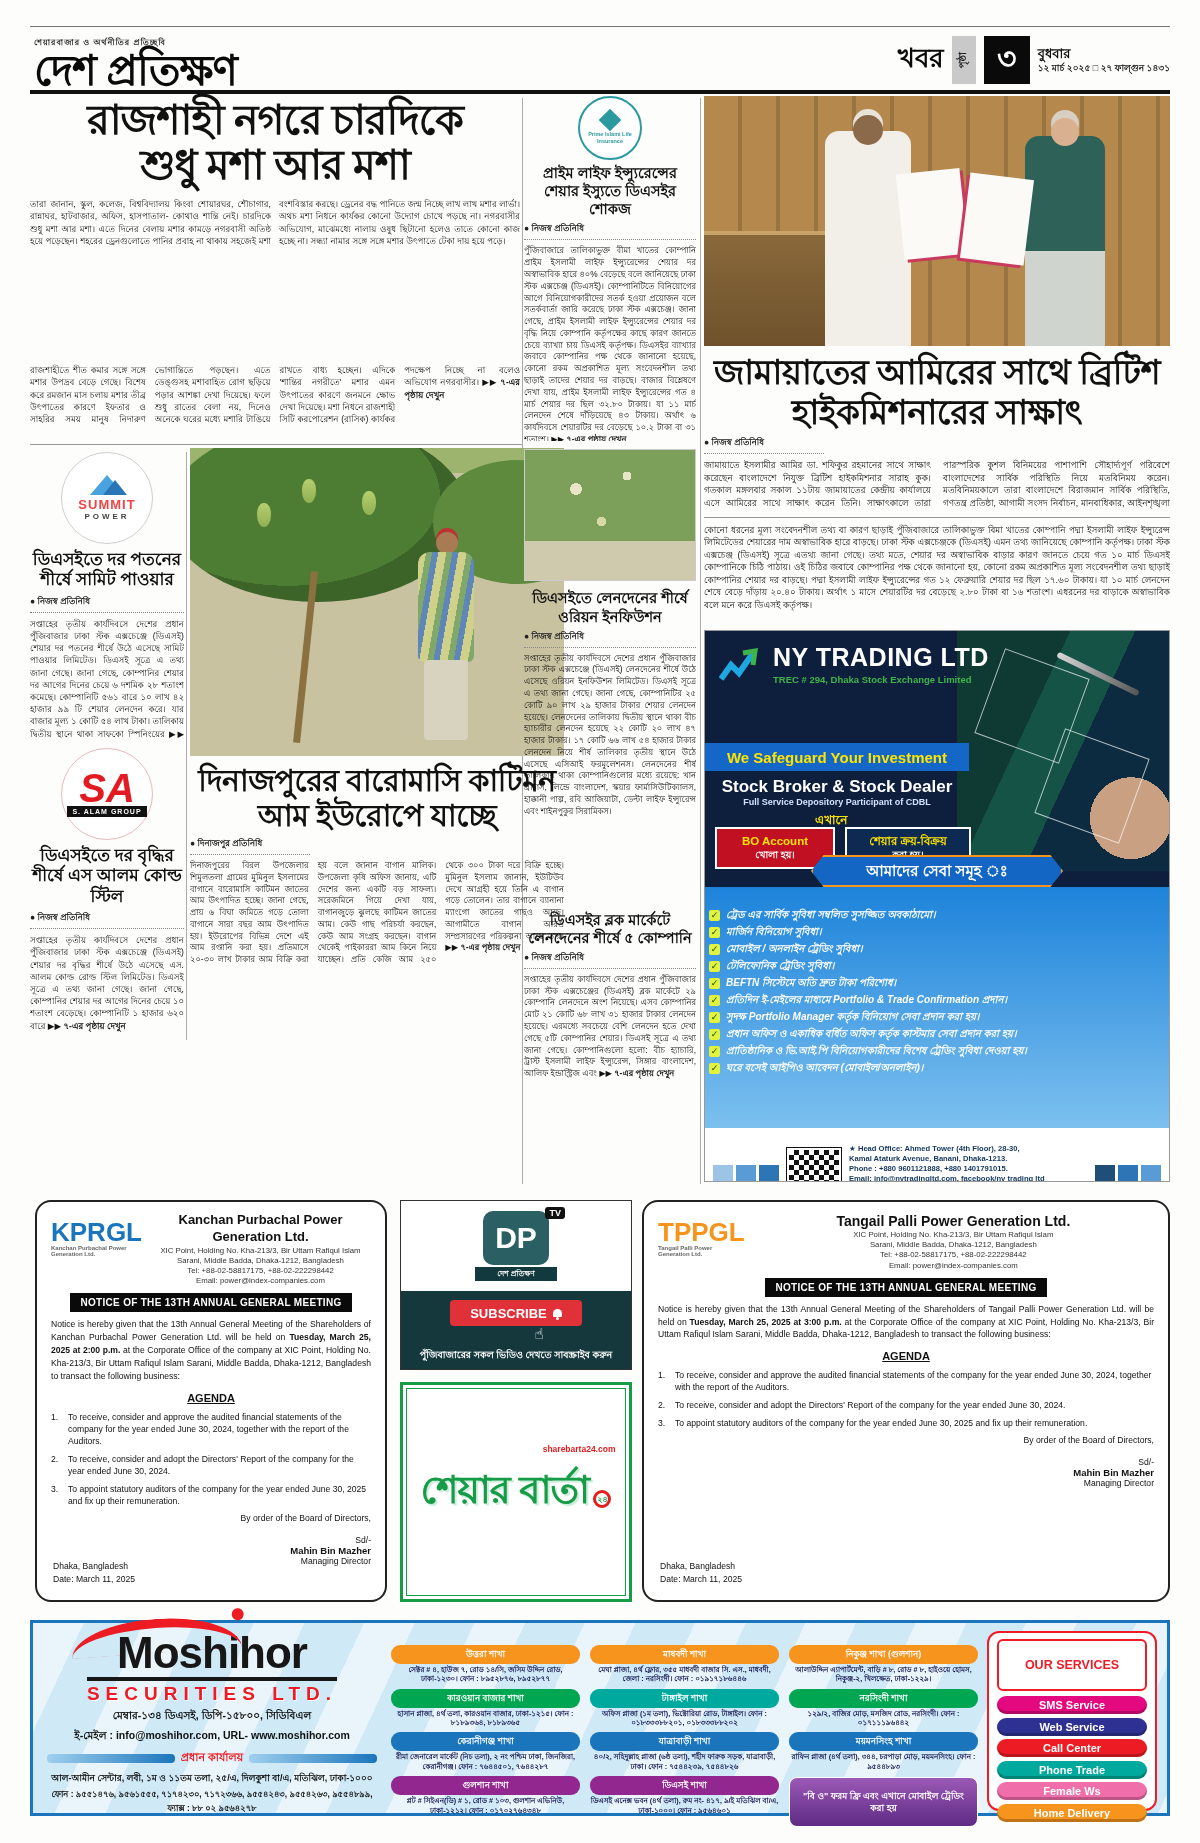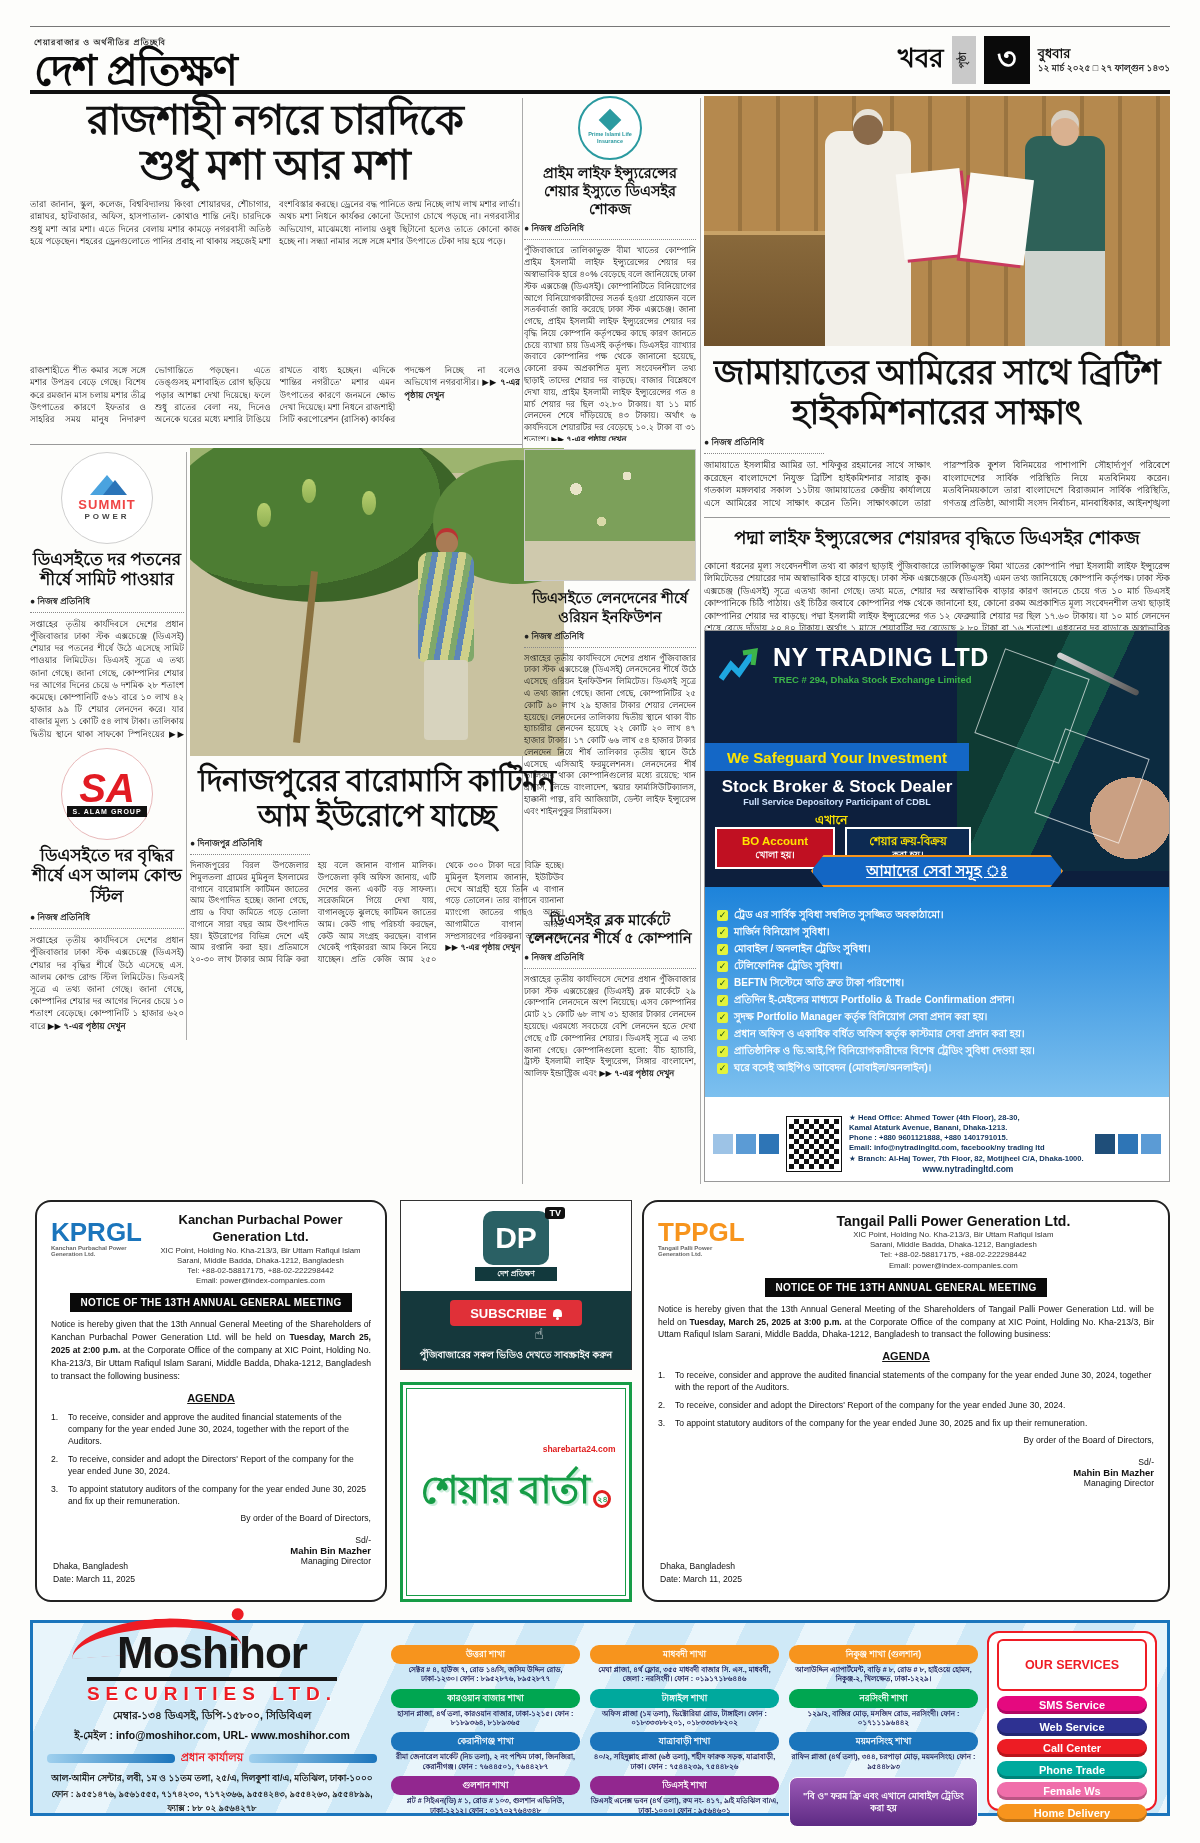--- a/index.html
+++ b/index.html
@@ -106,22 +106,22 @@
   .ny-trec { font-size:9.5px; font-weight:800; color:#3db54a; margin-top:4px; }
   .ny-strip { position:absolute; left:0; top:112px; width:264px; height:28px; background:#1467c6; color:#ffe400; font-size:15px; font-weight:900; display:flex; align-items:center; justify-content:center; }
   .ny-role1 { position:absolute; left:0; top:146px; width:264px; text-align:center; color:#fff; font-size:17px; font-weight:900; }
   .ny-role2 { position:absolute; left:0; top:166px; width:264px; text-align:center; color:#cfe3ff; font-size:9px; font-weight:700; }
   .ny-here { position:absolute; left:110px; top:180px; color:#ffe400; font-size:12px; font-weight:900; }
   .ny-box { position:absolute; top:196px; height:42px; border:2px solid #fff; display:flex; flex-direction:column; align-items:center; justify-content:center; line-height:1.2; }
   .ny-box .t { color:#ffe400; font-size:11.5px; font-weight:900; }
   .ny-box .b { color:#fff; font-size:9.5px; font-weight:700; }
   .bo1 { left:10px; width:120px; background:#c01022; }
   .bo2 { left:140px; width:126px; background:#0d2a52; }
-  .ny-hex { position:relative; z-index:2; width:252px; height:32px; margin:-16px auto 0; background:#1366c4; border:2px solid #f7941d; clip-path:polygon(5% 0,95% 0,100% 50%,95% 100%,5% 100%,0 50%); color:#fff; font-size:15px; font-weight:900; display:flex; align-items:center; justify-content:center;text-decoration:underline; }
-  .ny-list { height:210px; background:linear-gradient(180deg,#1d83da,#7cc0ef); padding:22px 12px 6px; }
+  .ny-hex { position:relative; z-index:2; width:252px; height:32px; margin:-16px auto 0; background:#1366c4; border:2px solid #f7941d; clip-path:polygon(5% 0,95% 0,100% 50%,95% 100%,5% 100%,0 50%); color:#fff; font-size:15px; font-weight:900; display:flex; align-items:center; justify-content:center; }
+  .ny-list { height:241px; background:linear-gradient(180deg,#1d83da,#7cc0ef); padding:22px 4px 6px;font-style:italic; }
   .ny-row { display:flex; gap:6px; align-items:flex-start; margin-bottom:4.5px; }
   .chk { flex:0 0 11px; width:11px; height:11px; background:#e3f33c; color:#114a0d; font-size:9px; font-weight:900; line-height:11px; text-align:center; border-radius:2px; margin-top:1px; }
   .chk:before { content:"✓"; }
   .ny-item { color:#fff; font-size:10px; font-weight:800; line-height:1.25; }
   .ny-foot { height:94px; background:#fff; display:flex; align-items:center; gap:8px; padding:0 8px; }
   .sq-strip { display:flex; gap:3px; }
   .sq { width:20px; height:20px; }
   .qr { width:54px; height:54px; background:repeating-conic-gradient(#111 0 25%, #fff 0 50%); background-size:10px 10px; border:2px solid #fff; outline:1px solid #111; }
   .ny-addr { flex:1; font-size:7.6px; font-weight:700; color:#12355e; line-height:1.35; }
   .ny-web { font-weight:900; text-align:center; font-size:8.5px; }
@@ -322,21 +322,20 @@
     </div>
     <h2>
       <span>জামায়াতের আমিরের সাথে ব্রিটিশ</span><br>
       <span>হাইকমিশনারের সাক্ষাৎ</span>
     </h2>
     <div class="byline" style="width:120px">● নিজস্ব প্রতিনিধি</div>
     <div class="body-txt">জামায়াতে ইসলামীর আমির ডা. শফিকুর রহমানের সাথে সাক্ষাৎ করেছেন বাংলাদেশে নিযুক্ত ব্রিটিশ হাইকমিশনার সারাহ কুক। গতকাল মঙ্গলবার সকাল ১১টায় জামায়াতের কেন্দ্রীয় কার্যালয়ে এসে আমিরের সাথে সাক্ষাৎ করেন তিনি। সাক্ষাৎকালে তারা পারস্পরিক কুশল বিনিময়ের পাশাপাশি সৌহার্দ্যপূর্ণ পরিবেশে বাংলাদেশের সার্বিক পরিস্থিতি নিয়ে মতবিনিময় করেন। মতবিনিময়কালে তারা বাংলাদেশে বিরাজমান সার্বিক পরিস্থিতি, গণতন্ত্র প্রতিষ্ঠা, আগামী সংসদ নির্বাচন, মানবাধিকার, আইনশৃঙ্খলা পরিস্থিতির উন্নয়ন, রোহিঙ্গা সমস্যা নিয়ে আলোচনা করেন। এ সময় তারা গ্রেট ব্রিটেনের সাথে বাংলাদেশের দ্বিপাক্ষিক সম্পর্ক আরও উন্নত ও সুদৃঢ় করার ব্যাপারে আলোচনা করেন। আলোচনাকালে ব্রিটিশ হাইকমিশনারের সাথে ছিলেন ব্রিটিশ হাইকমিশনের পলিটিক্যাল কাউন্সিলর মি. টিমোথি ডকেট।</div>
   </div>
 
   <div class="padma">
-    <h3>পদ্মা লাইফ ইন্স্যুরেন্সের শেয়ারদর বৃদ্ধিতে ডিএসইর শোকজ</h3>
     <div class="body-txt">কোনো ধরনের মূল্য সংবেদনশীল তথ্য বা কারণ ছাড়াই পুঁজিবাজারে তালিকাভুক্ত বিমা খাতের কোম্পানি পদ্মা ইসলামী লাইফ ইন্স্যুরেন্স লিমিটেডের শেয়ারের দাম অস্বাভাবিক হারে বাড়ছে। ঢাকা স্টক এক্সচেঞ্জকে (ডিএসই) এমন তথ্য জানিয়েছে কোম্পানি কর্তৃপক্ষ। ঢাকা স্টক এক্সচেঞ্জ (ডিএসই) সূত্রে এতথ্য জানা গেছে। তথ্য মতে, শেয়ার দর অস্বাভাবিক বাড়ার কারণ জানতে চেয়ে গত ১০ মার্চ ডিএসই কোম্পানিকে চিঠি পাঠায়। ওই চিঠির জবাবে কোম্পানির পক্ষ থেকে জানানো হয়, কোনো রকম অপ্রকাশিত মূল্য সংবেদনশীল তথ্য ছাড়াই কোম্পানির শেয়ার দর বাড়ছে। পদ্মা ইসলামী লাইফ ইন্স্যুরেন্সের গত ১২ ফেব্রুয়ারি শেয়ার দর ছিল ১৭.৬০ টাকায়। যা ১০ মার্চ লেনদেন শেষে বেড়ে দাঁড়ায় ২০.৪০ টাকায়। অর্থাৎ ১ মাসে শেয়ারটির দর বেড়েছে ২.৮০ টাকা বা ১৬ শতাংশ। এধরনের দর বাড়াকে অস্বাভাবিক বলে মনে করে ডিএসই কর্তৃপক্ষ।</div>
   </div>
 
   <div class="ny">
     <div class="ny-upper">
       <div class="ny-collage">
         <div class="hex" style="left:30px;top:30px"></div>
         <div class="hex" style="left:90px;top:110px"></div>
         <div class="pen"></div>
       </div>

